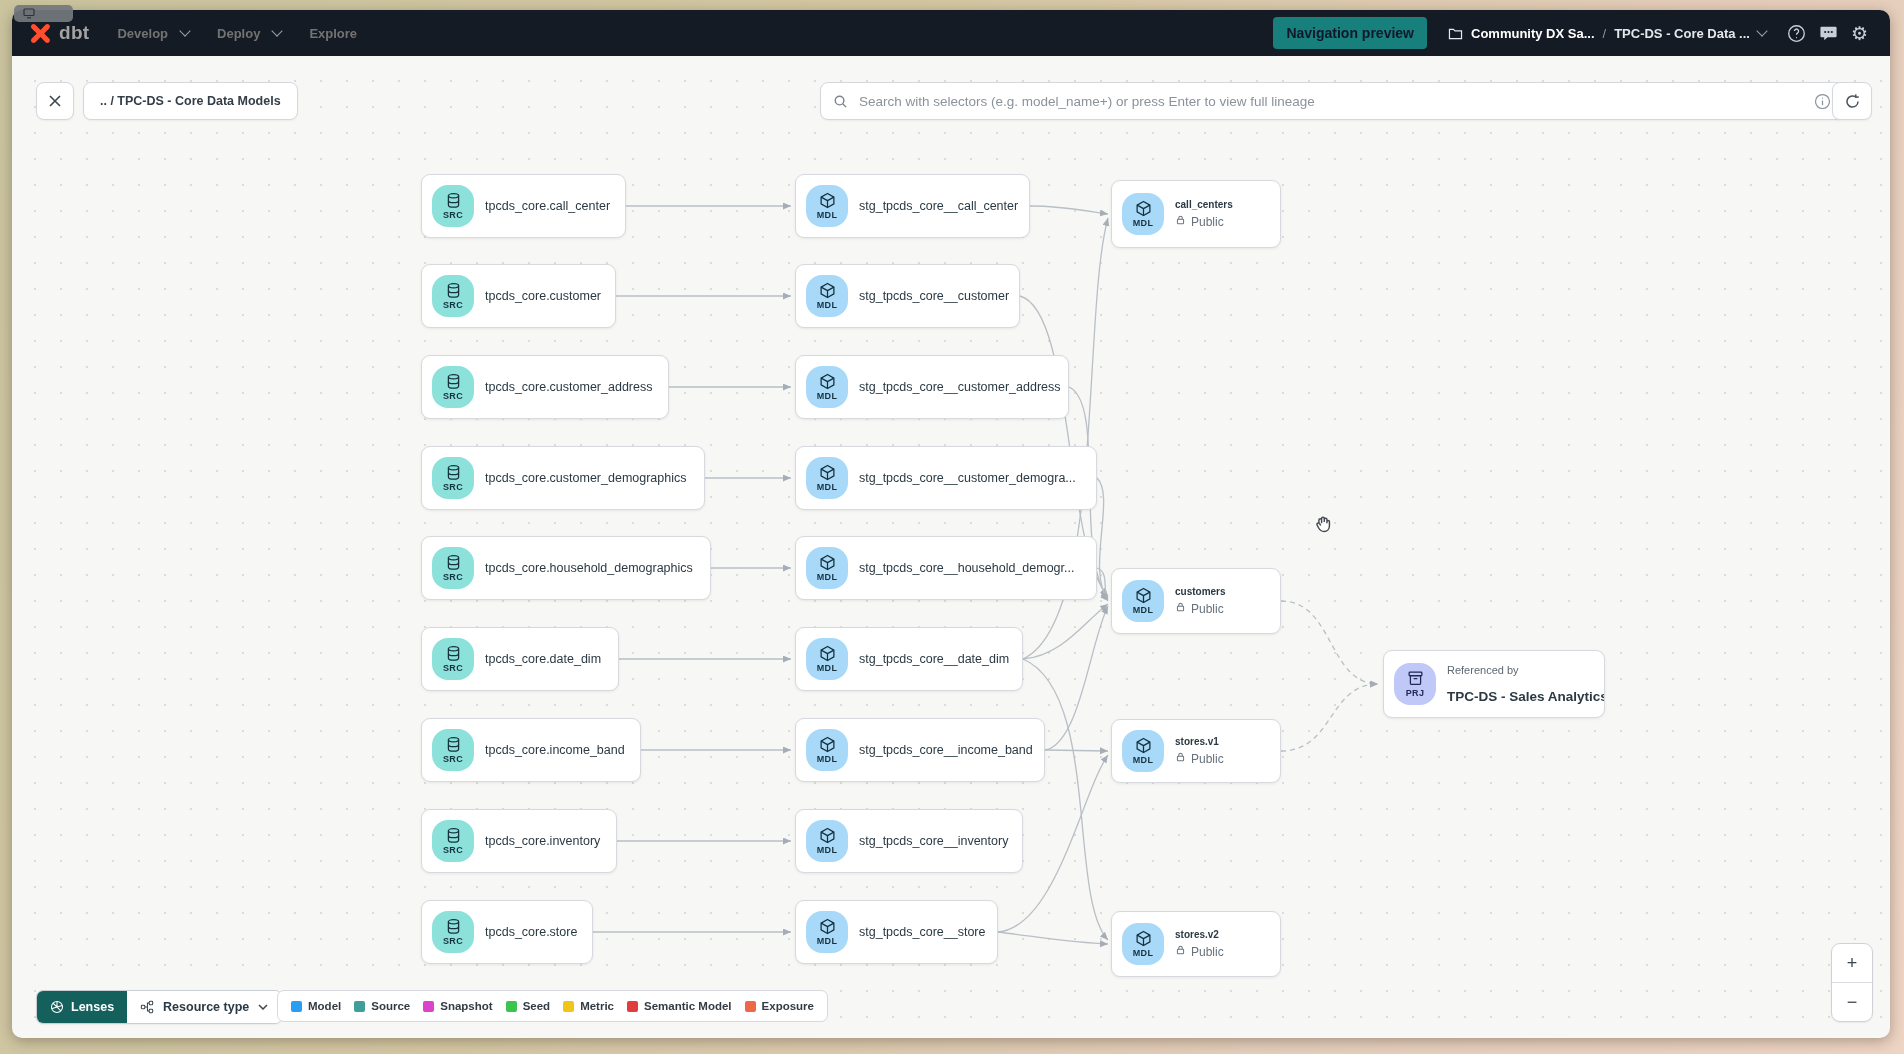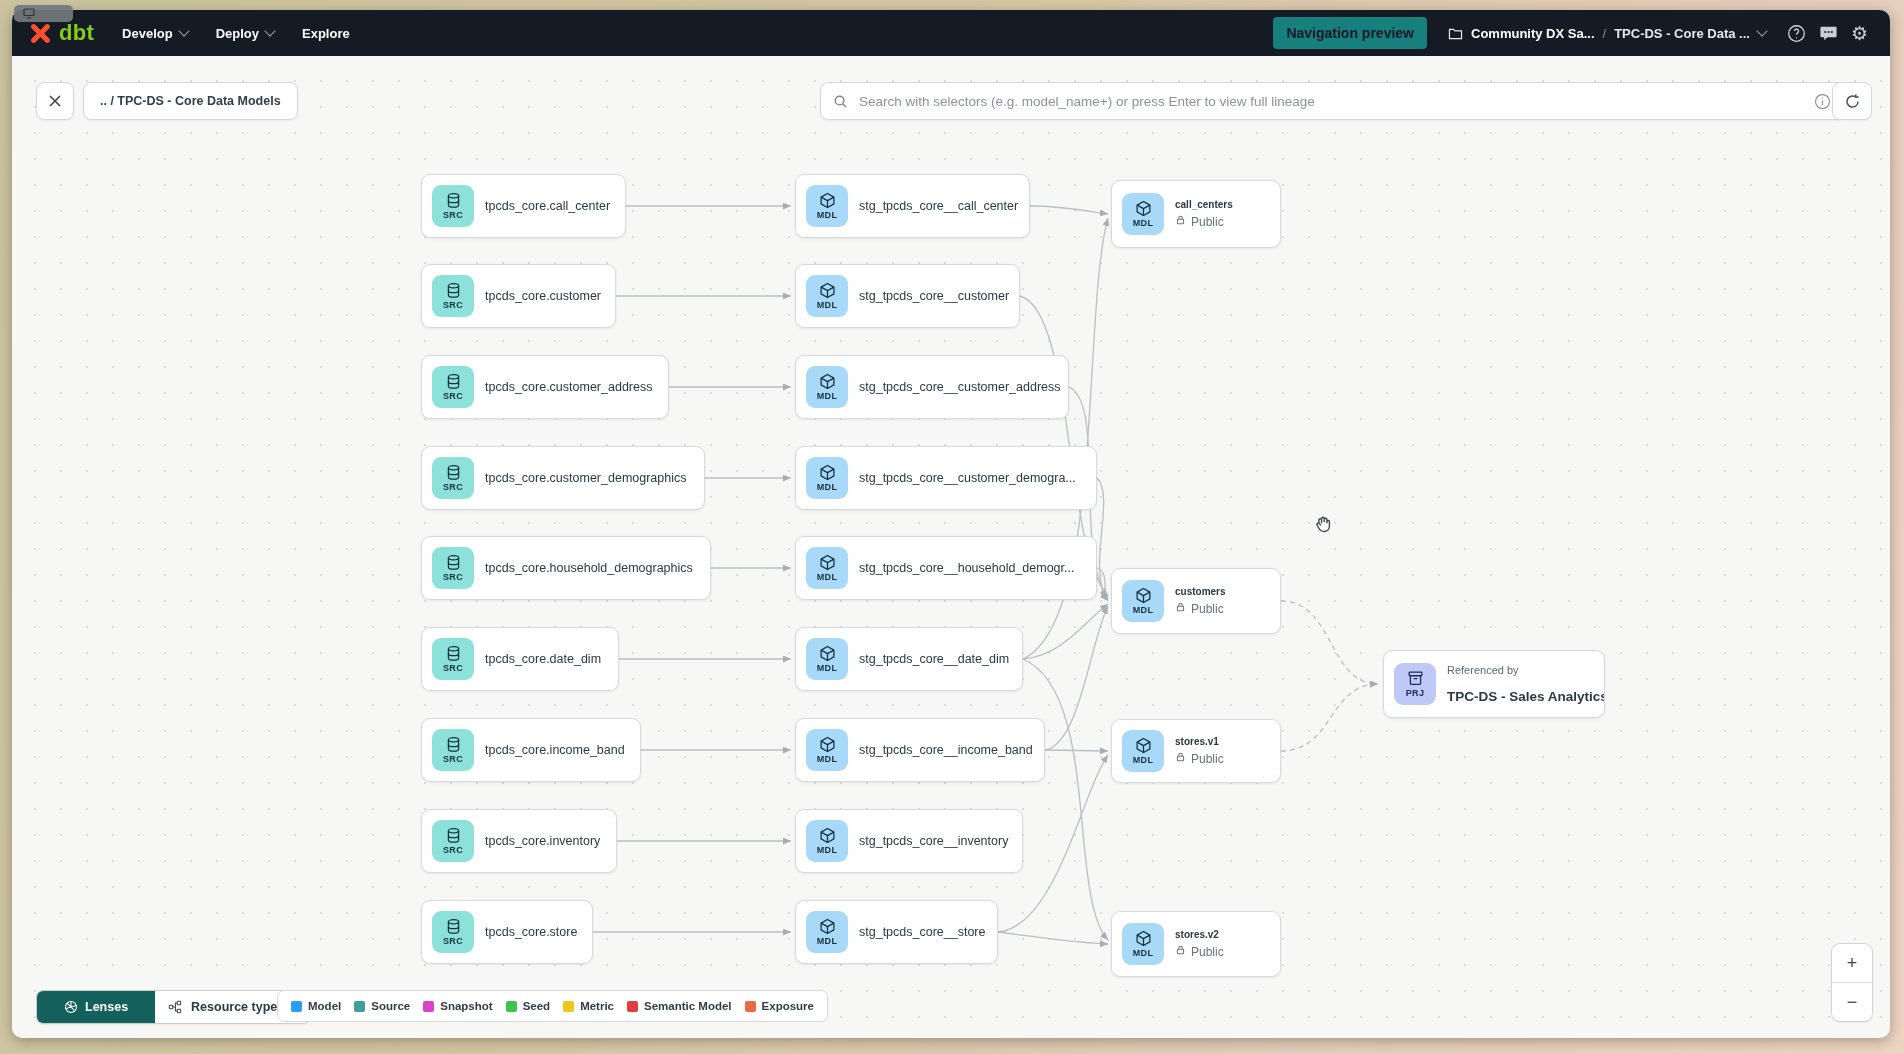--- a/index.html
+++ b/index.html
@@ -4,22 +4,22 @@
 <style>
   html,body{margin:0;padding:0;width:1904px;height:1054px;overflow:hidden;
     font-family:"Liberation Sans",sans-serif;}
   body{background:linear-gradient(115deg,#cbc49f 0%,#d5c7a3 40%,#e6cebc 75%,#eed4c2 100%);}
   #app{position:absolute;left:12px;top:10px;width:1878px;height:1028px;border-radius:10px;
     overflow:hidden;background:#f7f7f5;box-shadow:0 3px 14px rgba(40,35,25,.35);}
   
   #topnav{position:absolute;top:0;left:0;right:0;height:46px;background:var(--c-navbar,#151b24);
     display:flex;align-items:center;padding:0 22px 0 16px;gap:28px;z-index:30;}
   .logo{display:flex;align-items:center;gap:6px;}
-  .logo-text{color:#84cc16;font-weight:bold;font-size:22px;letter-spacing:.3px;}
-  .nav-item{color:#ffffff;font-size:13px;font-weight:700;display:flex;gap:7px;align-items:center;cursor:pointer;}
+  .logo-text{color:#a3a3a3;font-weight:bold;font-size:19px;letter-spacing:.3px;}
+  .nav-item{color:#737373;font-size:13px;font-weight:700;display:flex;gap:13px;align-items:center;cursor:pointer;}
   .chev{width:7px;height:7px;border-right:1.6px solid #98a0ab;border-bottom:1.6px solid #98a0ab;
     transform:rotate(45deg);margin-top:-4px;}
   .nav-right{margin-left:auto;display:flex;align-items:center;gap:15px;}
   .preview-btn{background:var(--c-accent,#18807c);color:#0f172a;font-size:14px;font-weight:700;
     padding:8px 13px;border-radius:4px;border:none;font-family:inherit;cursor:pointer;}
   .crumb{display:flex;align-items:center;gap:8px;font-size:13px;margin-left:6px;}
   .crumb .proj{color:#fff;font-weight:700;}
   .crumb .sep{color:#8b93a0;}
   .crumb .page{color:#e4e8ec;font-weight:700;}
   .nav-iconbox{display:flex;align-items:center;gap:13px;margin-left:6px;}
@@ -39,33 +39,33 @@
   #searchbar{left:808px;top:72px;width:998px;height:36px;padding:0 12px;gap:9px;}
   #searchbar input{flex:1;border:none;outline:none;font-family:inherit;font-size:13.5px;color:#333e48;background:transparent;}
   #searchbar input::placeholder{color:#8b929c;}
   #refresh-btn{left:1820px;top:72px;width:38px;height:36px;justify-content:center;cursor:pointer;}
   
   #graph{position:absolute;inset:0;z-index:5;}
   #edges{position:absolute;left:0;top:0;pointer-events:none;}
   .node{position:absolute;box-sizing:border-box;background:#fff;border:1px solid #d6d9dd;border-radius:9px;
     display:flex;align-items:center;padding:0 10px;gap:11px;box-shadow:0 1px 3px rgba(16,24,32,.07);
     cursor:pointer;overflow:hidden;}
-  .node-icon{width:42px;height:42px;border-radius:9px;display:flex;flex-direction:column;
+  .node-icon{width:42px;height:42px;border-radius:16px;display:flex;flex-direction:column;
     align-items:center;justify-content:center;flex:0 0 42px;}
   .node-badge{font-size:9px;font-weight:700;color:#16323e;letter-spacing:.3px;margin-top:1px;}
   .node-text{display:flex;flex-direction:column;justify-content:flex-end;min-width:0;}
   .node-label{font-size:12.5px;color:#2a3943;font-weight:500;white-space:nowrap;}
   .pub .node-label{font-weight:700;font-size:10px;}
   .node-sub{display:flex;gap:5px;align-items:center;color:#66717c;font-size:12px;margin-top:4px;}
   .node-note{font-size:11px;color:#5d6873;margin-bottom:13px;}
   .prj-node .node-label{font-size:13.5px;font-weight:600;}
   
   #lenses-group{position:absolute;left:24px;top:980px;height:32px;display:flex;z-index:20;
     border:1px solid #c9ced3;border-radius:7px;overflow:hidden;box-shadow:0 1px 2px rgba(20,26,36,.06);}
-  #lenses-btn{background:#14605d;color:#fff;padding:0 27px;display:flex;align-items:center;gap:7px;
+  #lenses-btn{background:#14605d;color:#fff;padding:0 13px;display:flex;align-items:center;gap:7px;
     font-size:12.5px;font-weight:700;cursor:pointer;}
   #resource-btn{background:#fff;color:#2a3943;padding:0 13px;display:flex;align-items:center;gap:9px;
     font-size:12.5px;font-weight:600;cursor:pointer;}
   #legend-box{position:absolute;left:265px;top:980px;height:32px;background:#fff;border:1px solid #d6d9dd;
     border-radius:7px;display:flex;align-items:center;padding:0 13px;gap:13px;z-index:20;box-sizing:border-box;}
   .legend-item{display:flex;align-items:center;gap:6px;font-size:11.5px;color:#333c44;font-weight:600;white-space:nowrap;}
   .swatch{width:11px;height:11px;border-radius:2px;flex:0 0 11px;}
   #zoomctl{position:absolute;left:1819px;top:933px;width:40px;border:1px solid #cfd3d8;border-radius:9px;
     background:#fff;z-index:20;overflow:hidden;box-shadow:0 1px 2px rgba(20,26,36,.06);}
   .zoomcell{height:38px;display:flex;align-items:center;justify-content:center;font-size:18px;color:#3c4650;cursor:pointer;}

